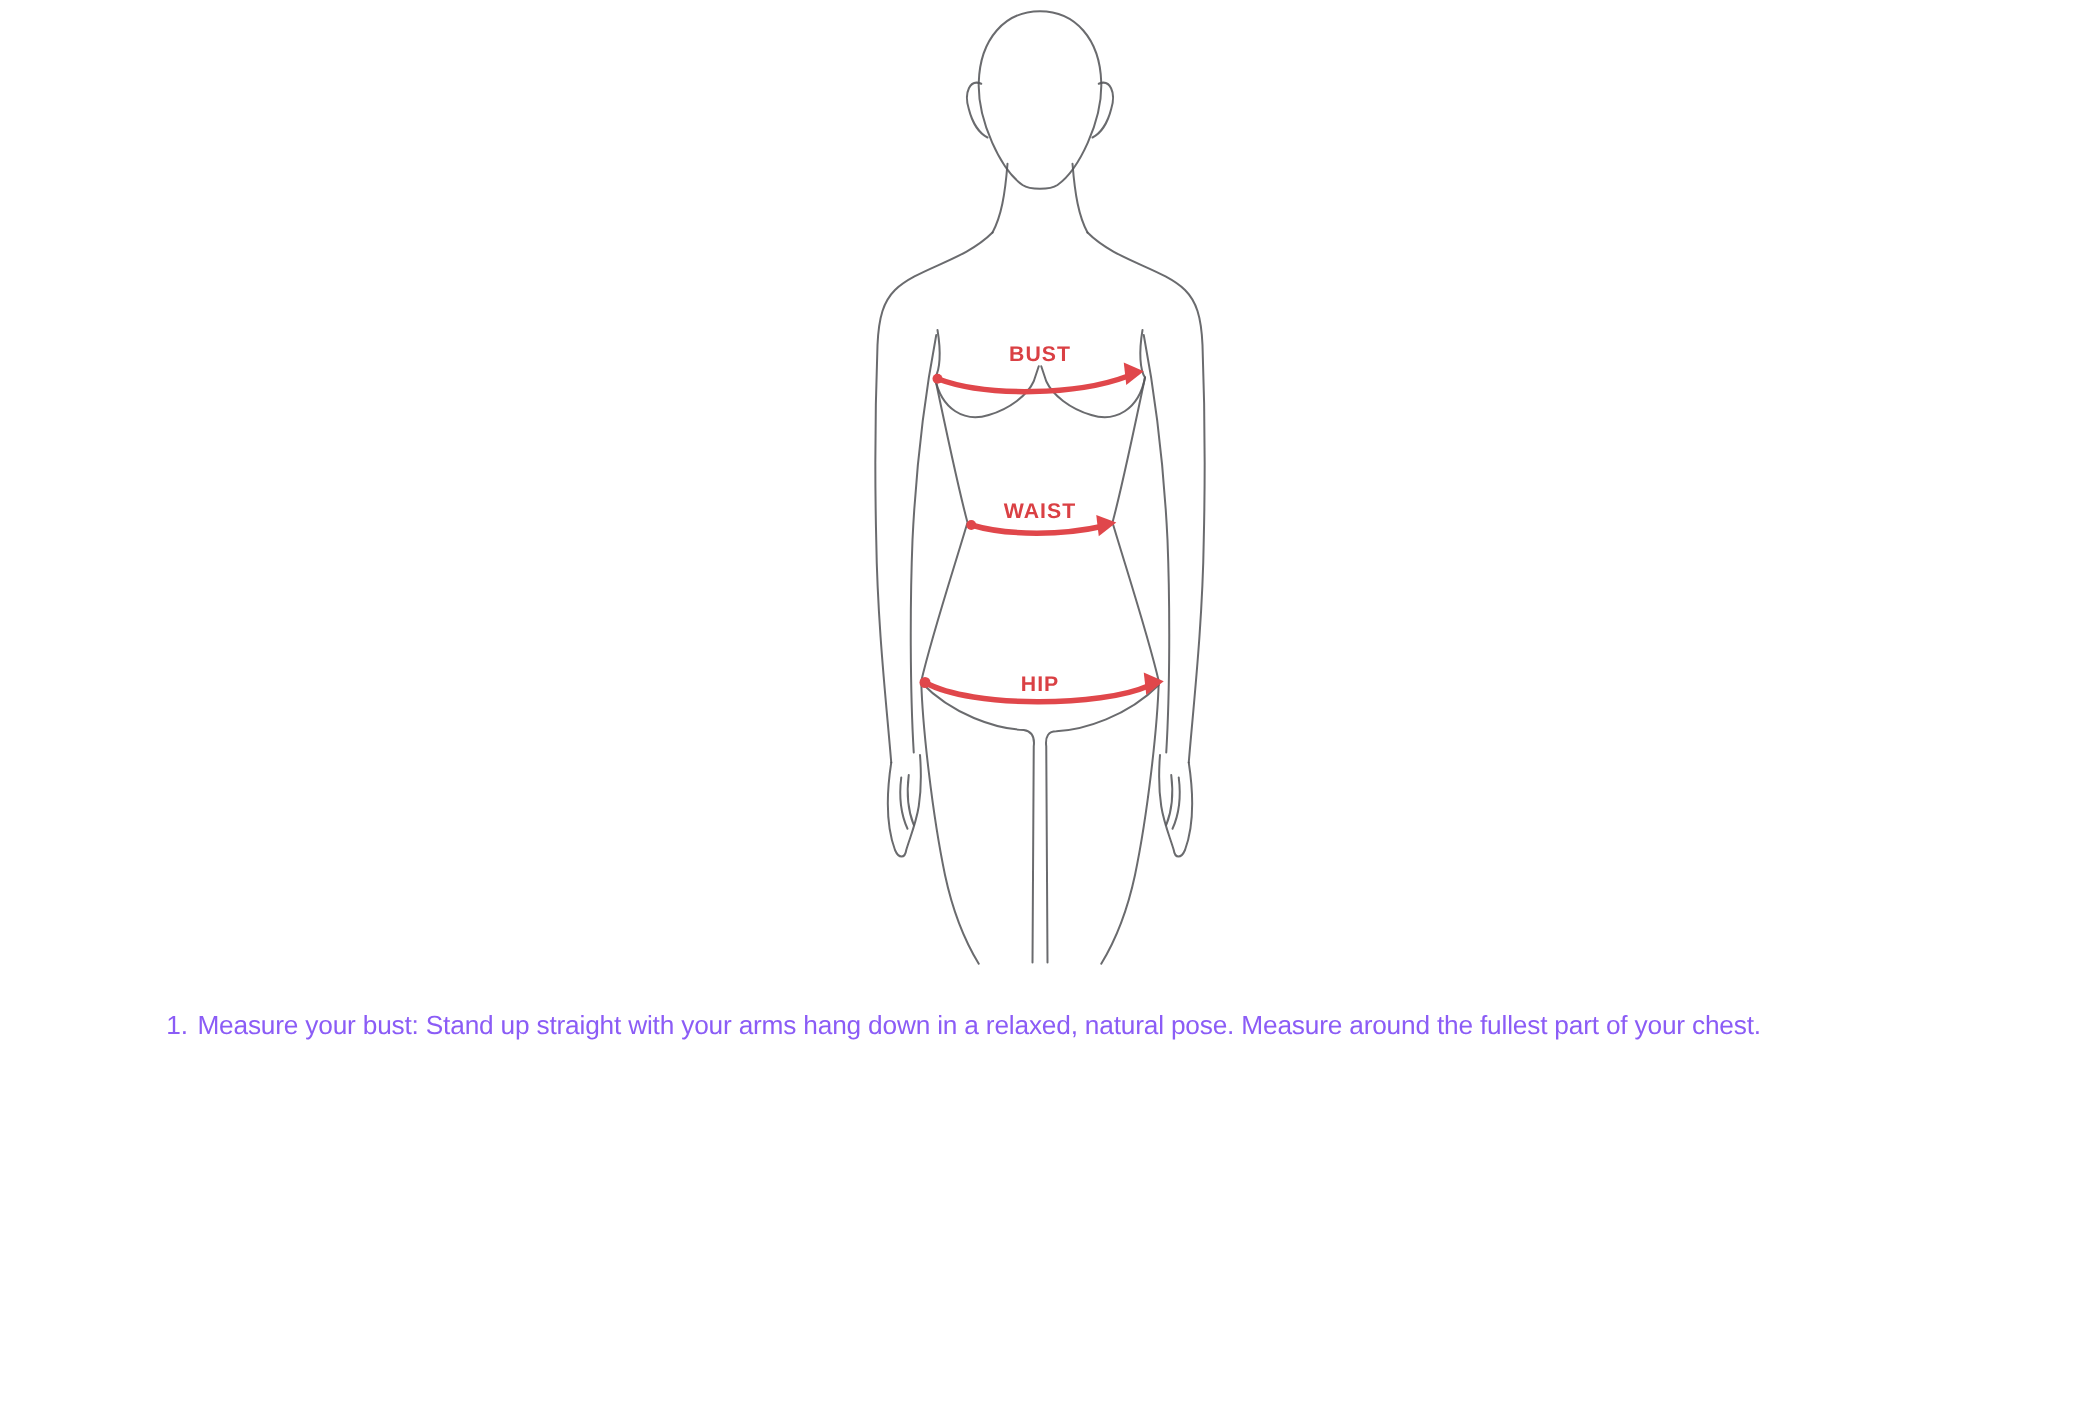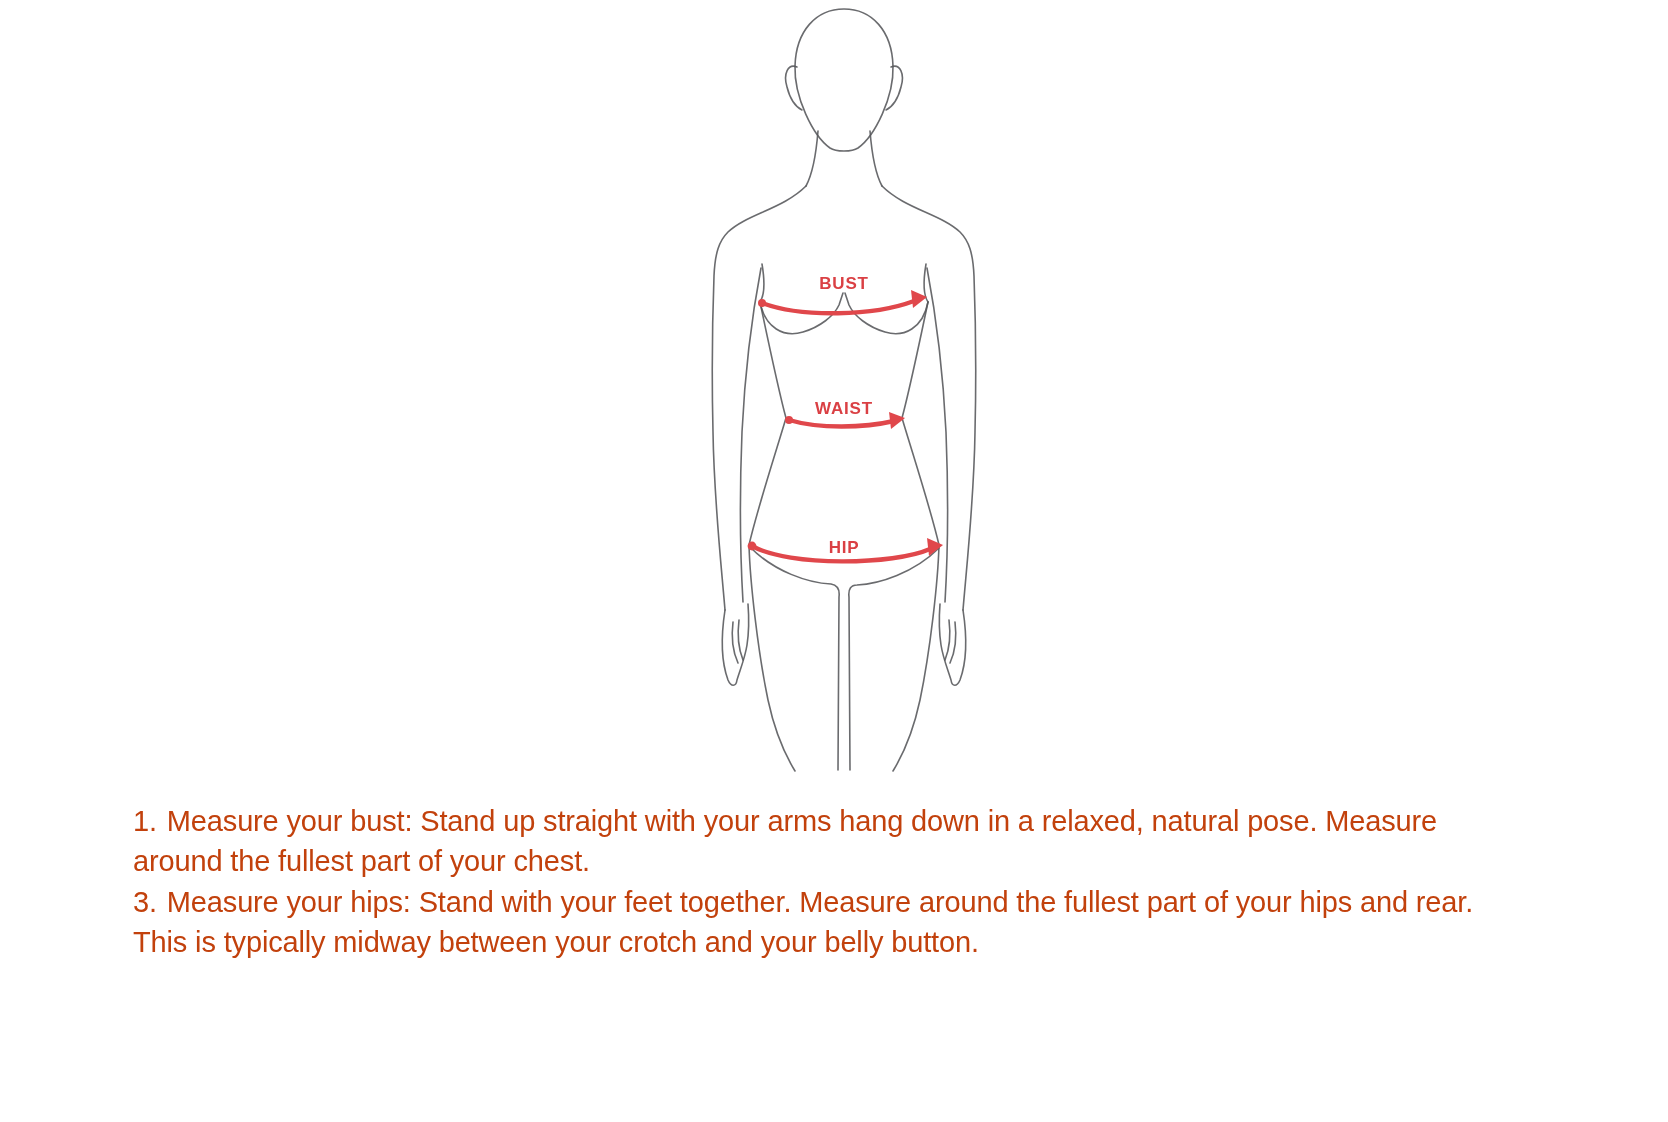--- a/index.html
+++ b/index.html
@@ -9,21 +9,20 @@
     height: 1122px;
     position: relative;
     overflow: hidden;
     font-family: "Liberation Sans", "DejaVu Sans", sans-serif;
   }
   .figure-area {
     position: absolute;
     top: 0; left: 0;
     width: 1668px;
     height: 790px;
-    padding-left: 12px;
   }
   .figure-area svg { display: block; width: 1668px; height: 790px; }
   .outline {
     fill: none;
     stroke: #55565a;
     stroke-width: 1.6;
     stroke-linecap: round;
     stroke-linejoin: round;
     opacity: 0.88;
   }
@@ -41,22 +40,22 @@
     font-weight: bold;
     font-size: 17px;
     letter-spacing: 0.8px;
     text-anchor: middle;
   }
   .instructions {
     position: absolute;
     left: 133px;
     top: 801px;
     width: 1372px;
-    color: #c2410c;
-    font-size: 29px;
+    color: #8b5cf6;
+    font-size: 21px;
     line-height: 40.4px;
     letter-spacing: -0.15px;
   }
   .instructions p { margin: 0; }
   .instructions .num { padding-right: 2px; }
 </style>
 </head>
 <body>
 
 <div class="figure-area">
@@ -108,14 +107,13 @@
 
     <circle class="measure-dot" cx="740" cy="546" r="4.4"></circle>
     <path class="measure-arc" d="M 740,546 C 778,567 882,565 918,549"></path>
     <path class="measure-arrowhead" d="M 931,545 L 915,538 L 917,556 Z"></path>
     <text class="measure-label" x="832" y="553">HIP</text>
   </svg>
 </div>
 
 <div class="instructions">
   <p><span class="num">1.</span> <span>Measure your bust: Stand up straight with your arms hang down in a relaxed, natural pose. Measure around the fullest part of your chest.</span></p>
-  <p><span class="num">3.</span> <span>Measure your hips: Stand with your feet together. Measure around the fullest part of your hips and rear. This is typically midway between your crotch and your belly button.</span></p>
 </div>
 
 </body></html>

